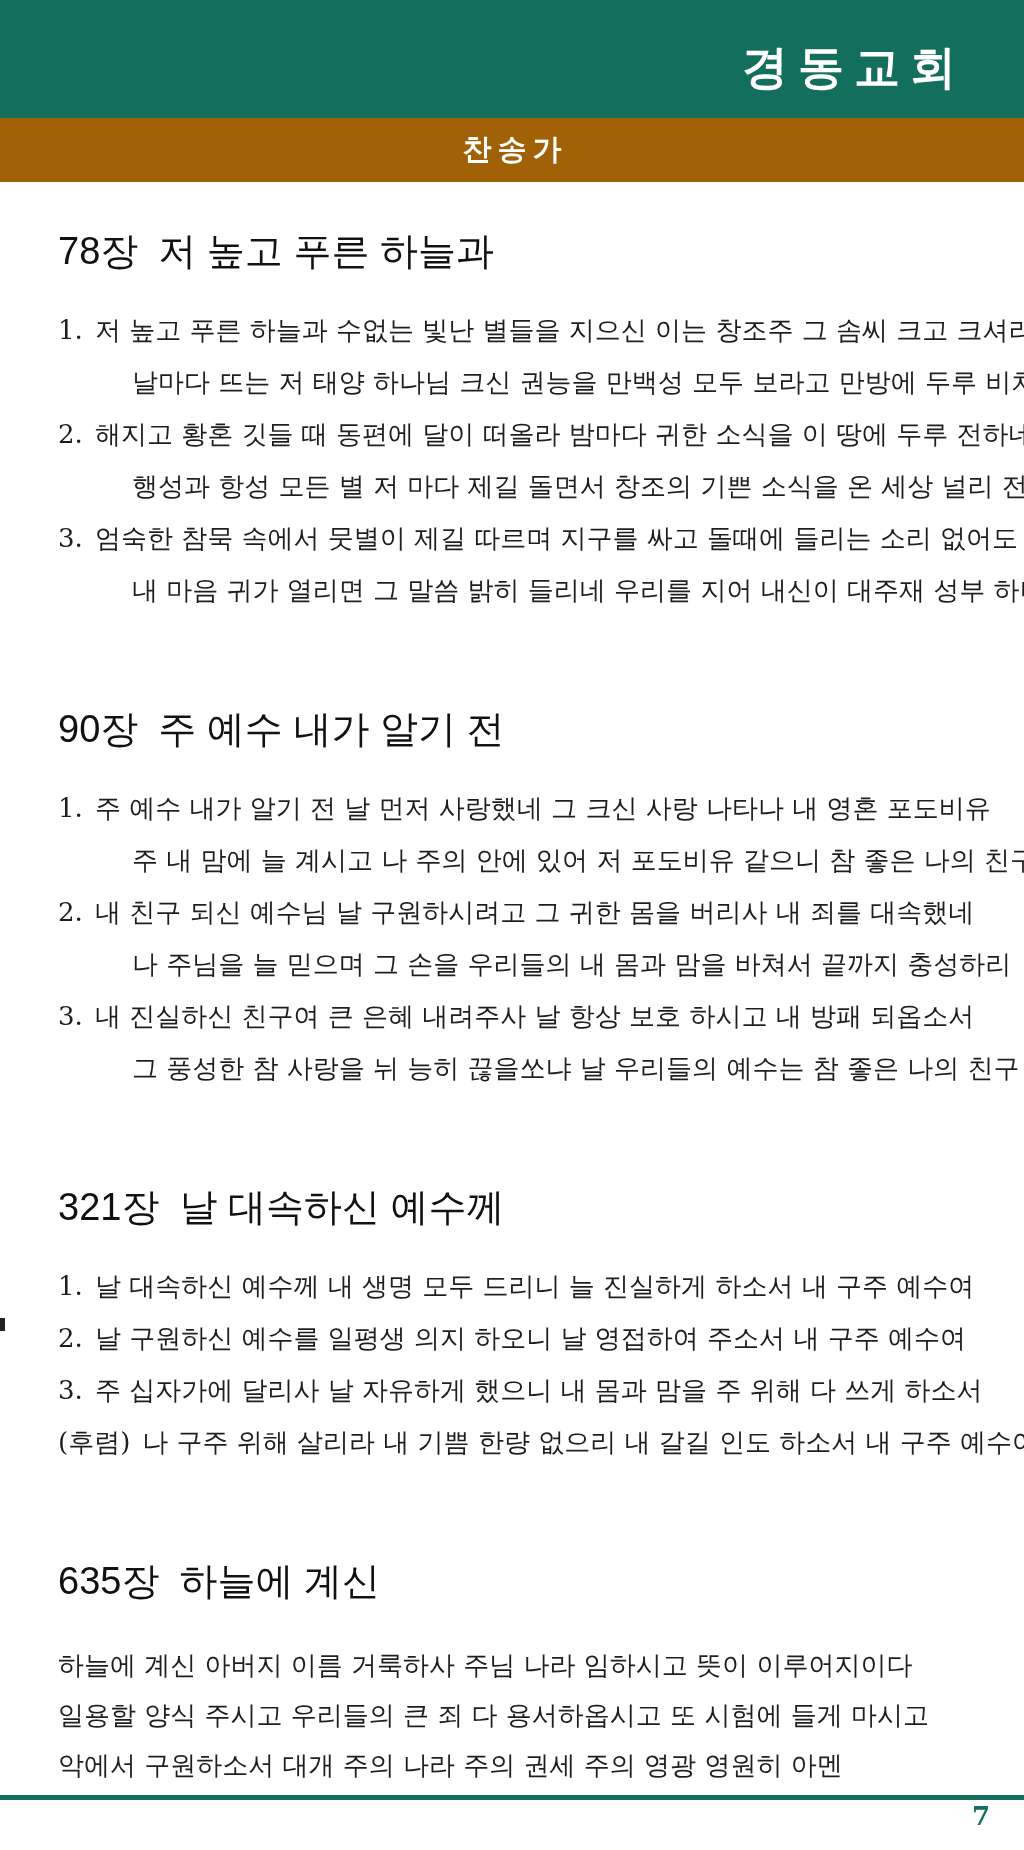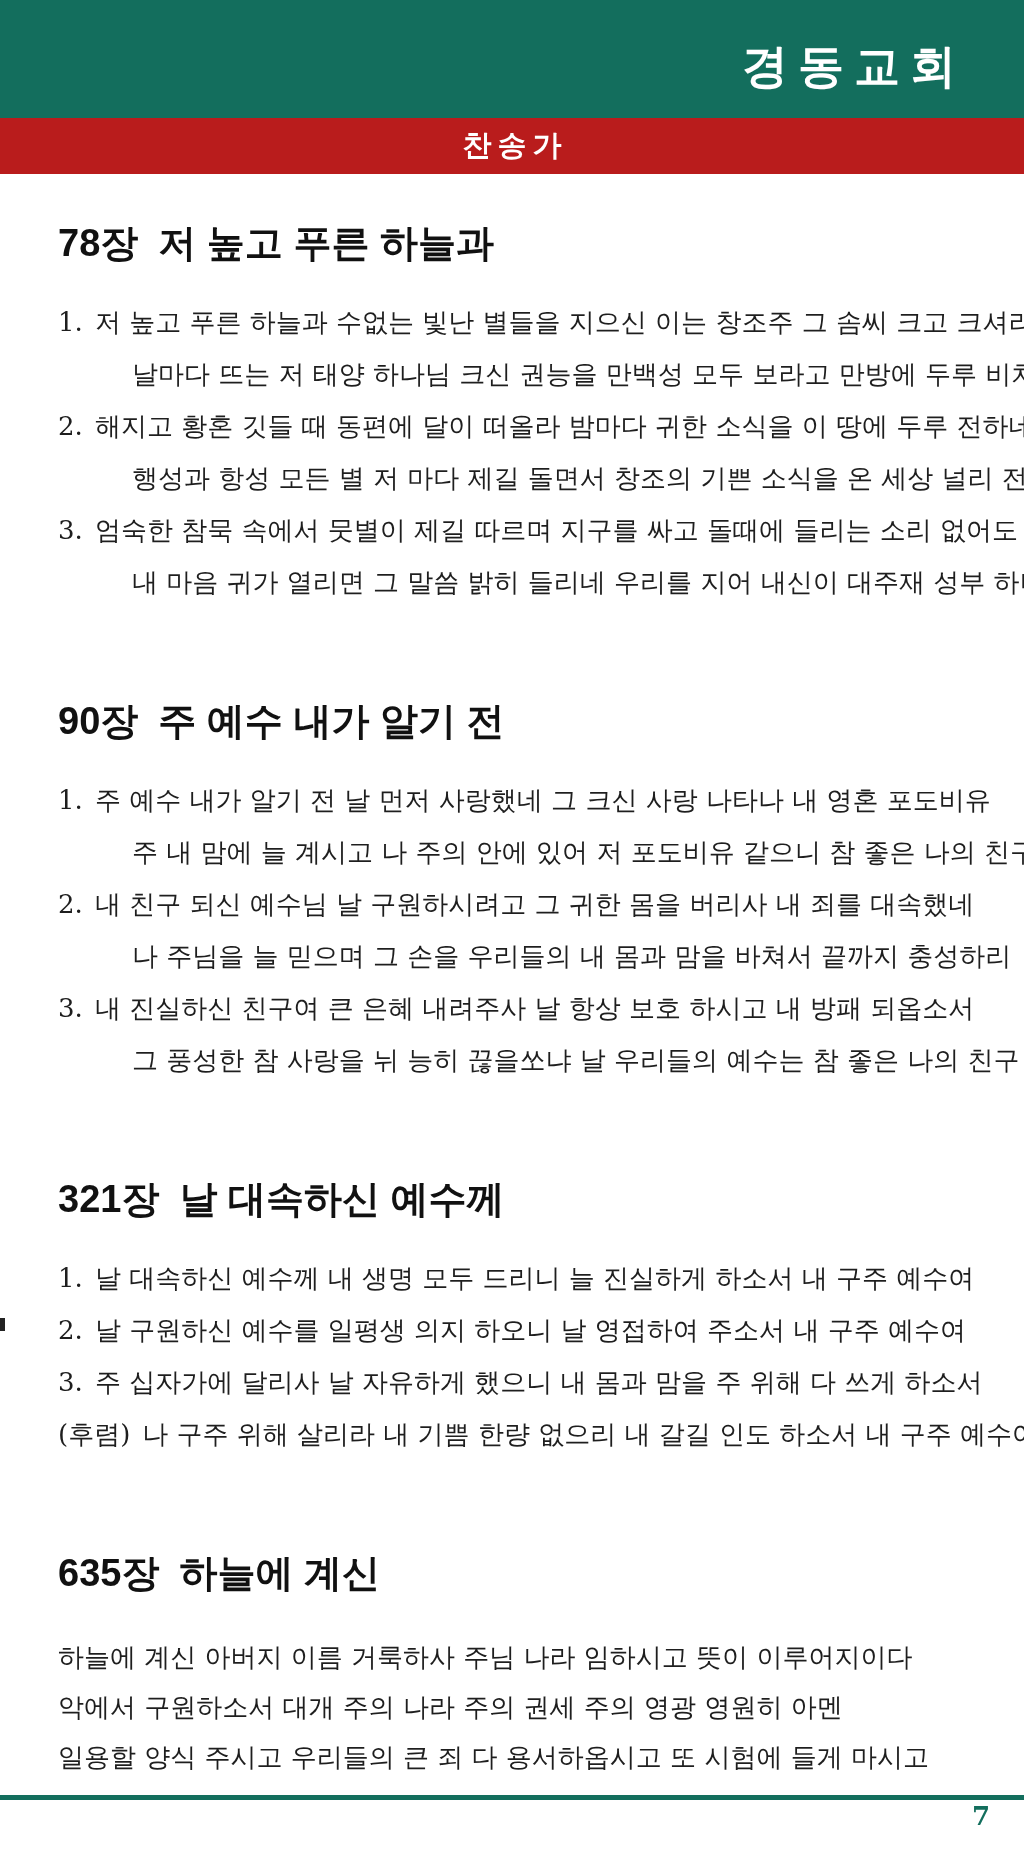--- a/index.html
+++ b/index.html
@@ -18,31 +18,31 @@
   .header {
     height: 118px;
     background: #136e5d;
     display: flex;
     justify-content: flex-end;
     align-items: center;
     padding: 16px 58px 0 0;
   }
   .logo {
     color: #ffffff;
-    font-family: Liberation Serif, serif;
+    font-family: Liberation Sans, sans-serif;
     font-weight: bold;
     font-size: 46px;
     letter-spacing: 10px;
     line-height: 1;
   }
 
   
   .banner {
-    height: 56px;
-    background: #b91c1c;
+    height: 64px;
+    background: #a16207;
     display: flex;
     align-items: center;
     justify-content: center;
   }
   .banner-title {
     color: #ffffff;
     font-weight: bold;
     font-size: 29px;
     letter-spacing: 6px;
     text-indent: 6px;
@@ -53,21 +53,21 @@
     padding: 0 34px 0 58px;
     color: #1c1c1c;
   }
   .hymn:first-child { margin-top: 46px; }
   .hymn + .hymn { margin-top: 90px; }
 
   .hymn-title {
     display: flex;
     gap: 20px;
     font-family: "Liberation Sans", sans-serif;
-    font-weight: 700;
+    font-weight: 400;
     font-size: 38px;
     line-height: 46px;
     color: #111111;
   }
 
   .verses { margin-top: 30px; }
   .hymn.no-markers .verses { margin-top: 36px; }
 
   .verse-line {
     display: flex;
@@ -224,24 +224,24 @@
       <section class="hymn no-markers">
         <h2 class="hymn-title">
           <span>635장</span>
           <span>하늘에 계신</span>
         </h2>
         <div class="verses">
           <div class="verse-line plain">
             <span class="line-text">하늘에 계신 아버지 이름 거룩하사 주님 나라 임하시고 뜻이 이루어지이다</span>
           </div>
           <div class="verse-line plain">
+            <span class="line-text">일용할 양식 주시고 우리들의 큰 죄 다 용서하옵시고 또 시험에 들게 마시고</span>
+          </div>
+          <div class="verse-line plain">
             <span class="line-text">악에서 구원하소서 대개 주의 나라 주의 권세 주의 영광 영원히 아멘</span>
-          </div>
-          <div class="verse-line plain">
-            <span class="line-text">일용할 양식 주시고 우리들의 큰 죄 다 용서하옵시고 또 시험에 들게 마시고</span>
           </div>
         </div>
       </section>
     </main>
 
   <div class="edge-mark"></div>
 
   <div class="footer-rule"></div>
   <div class="page-num">7</div>
 

